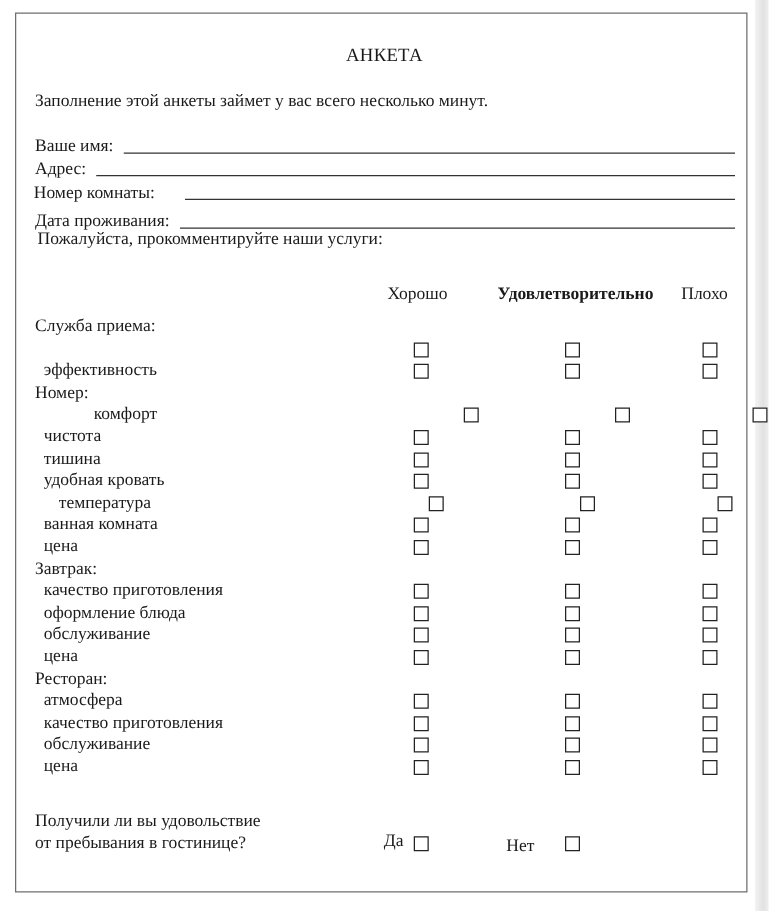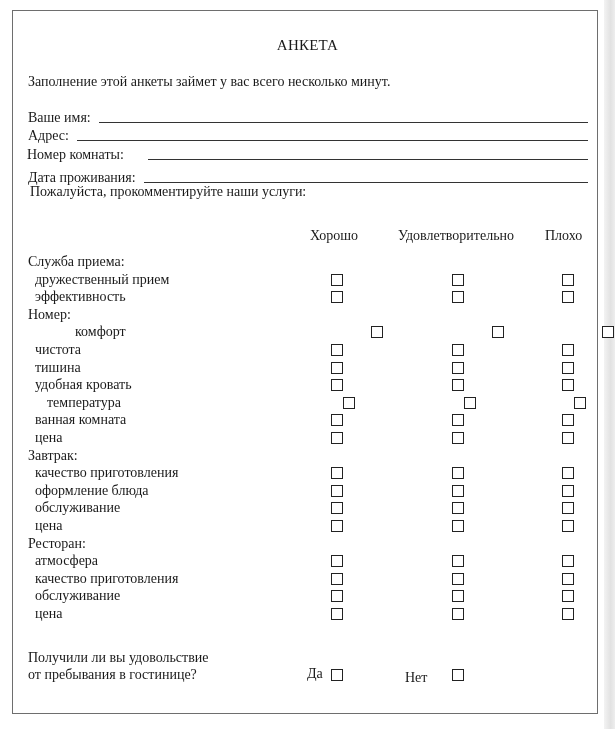--- a/index.html
+++ b/index.html
@@ -63,29 +63,28 @@
   <span class="line"></span>
 </div>
 <div class="field" style="left:28px; top:168px; width:560px;">
   <span>Дата проживания:</span>
   <span class="line"></span>
 </div>
 
 <div class="prompt">Пожалуйста, прокомментируйте наши услуги:</div>
 
 <div class="colhead" style="left:310px;">Хорошо</div>
-<div class="colhead" style="left:398px;">Удовлетворительно</div>
+<div class="colhead" style="left:398px;font-weight:bold;">Удовлетворительно</div>
 <div class="colhead" style="left:545px;">Плохо</div>
 
 <div id="rows">
     <div class="row" style="top: 253px;">
       <span class="lbl">Служба приема:</span>
     </div>
     <div class="row item" style="top: 270.6px;">
-      <span class="lbl">дружественный прием</span>
       <div class="cb" style="left: 331px;"></div>
       <div class="cb" style="left: 452px;"></div>
       <div class="cb" style="left: 562px;"></div>
     </div>
     <div class="row item" style="top: 288.2px; padding-left: 31px;">
       <span class="lbl">эффективность</span>
       <div class="cb" style="left: 331px;"></div>
       <div class="cb" style="left: 452px;"></div>
       <div class="cb" style="left: 562px;"></div>
     </div>

